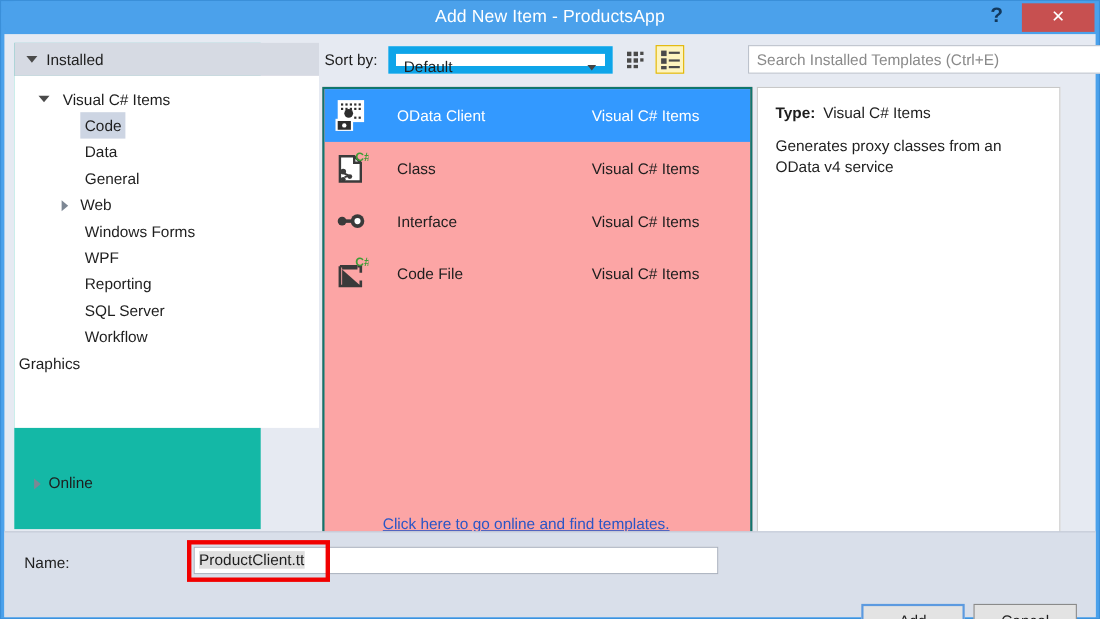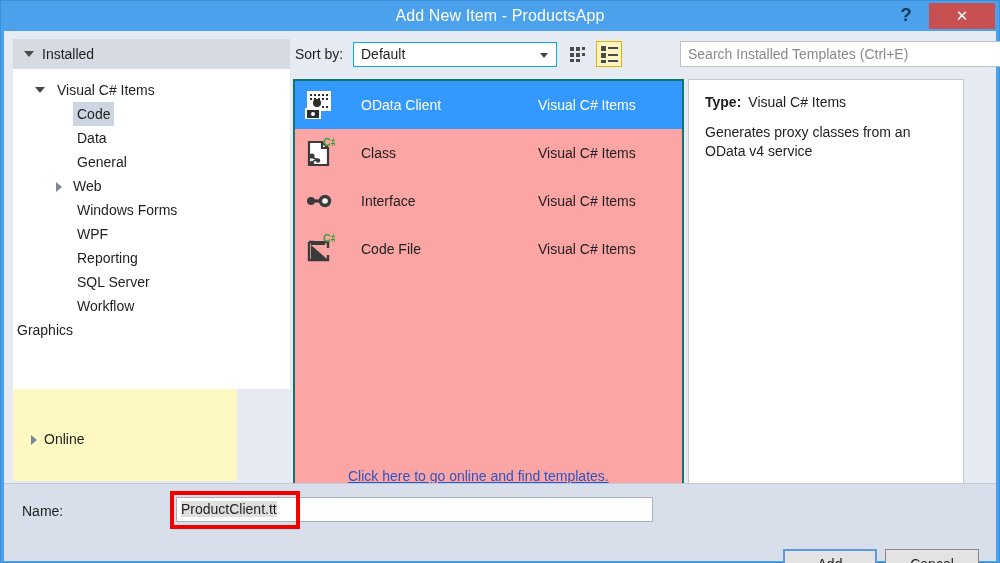--- a/index.html
+++ b/index.html
@@ -55,21 +55,21 @@
   #body {
     position: absolute; left: 3px; top: 30px;
     width: 992px; height: 530px;
     background: #e6eaf2;
   }
 
   
   #sidebar {
     position: absolute; left: 9px; top: 8px;
     width: 224px; height: 442px;
-    background: #fef9c3;
+    background: #14b8a6;
   }
   #installed-header {
     position: absolute; left: 0; top: 0;
     width: 277px; height: 30px;
     background: #d6dae3;
     line-height: 30px;
     font-size: 14px; color: #1e1e1e;
     padding-left: 11px;
     cursor: pointer;
   }
@@ -132,21 +132,21 @@
     width: 390px; height: 34px;
   }
   #sortby-label {
     position: absolute; left: 0; top: 7px;
     font-size: 14px; color: #1e1e1e;
   }
   #sortby-select {
     position: absolute; left: 58px; top: 3px;
     width: 204px; height: 25px;
     background: #ffffff;
-    border: 1px solid #0ea5e9;
+    border: 7px solid #0ea5e9;
     font-size: 14px; color: #1e1e1e;
     line-height: 23px;
     padding-left: 7px;
     cursor: pointer;
   }
   #sortby-arrow {
     position: absolute; right: 8px; top: 10px;
     width: 0; height: 0;
     border-left: 4px solid transparent;
     border-right: 4px solid transparent;

